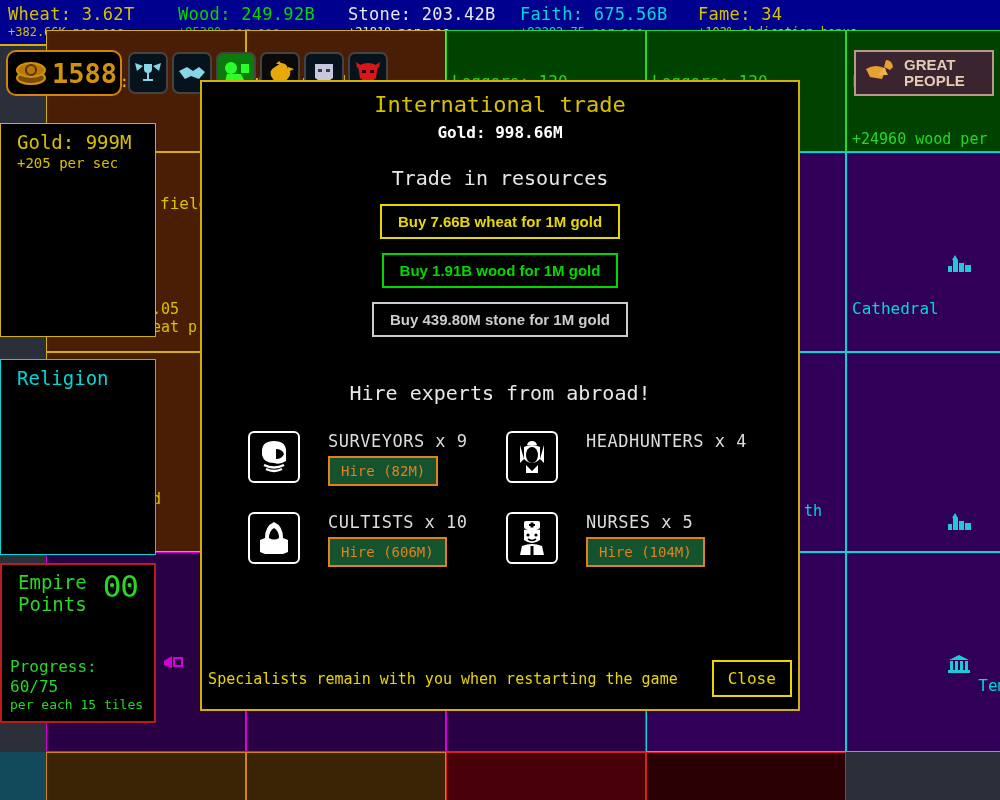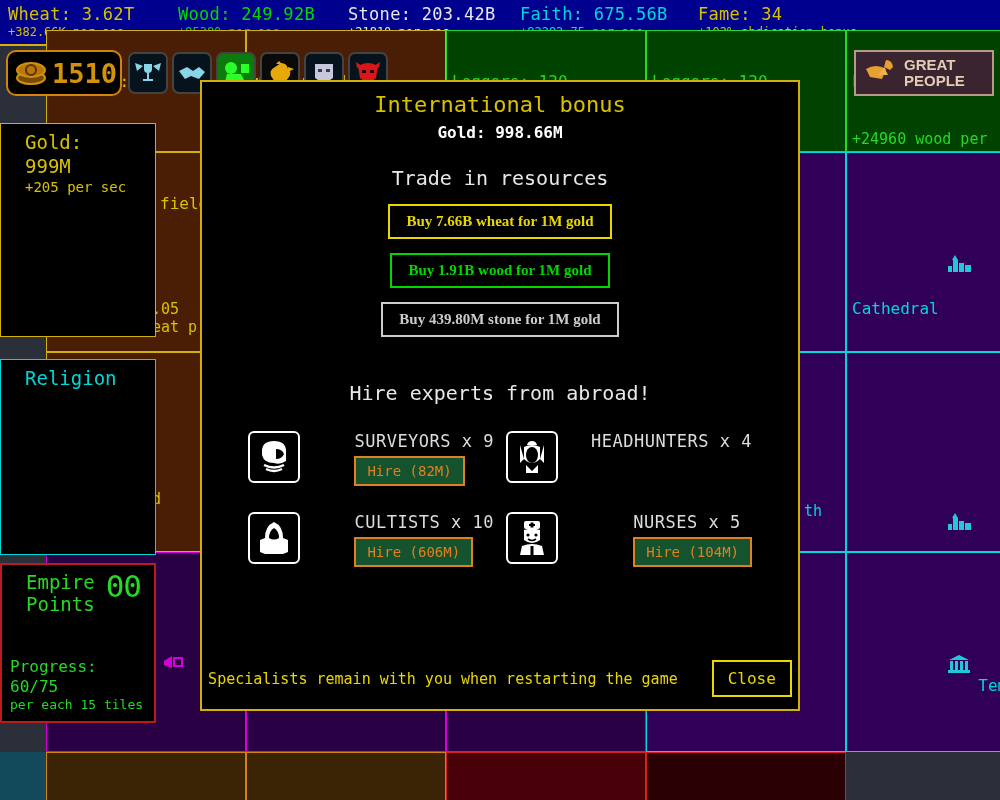--- a/index.html
+++ b/index.html
@@ -43,21 +43,21 @@
   .t-ship   { background: #3a2405; border: 1px solid #d2840a; color: #e8d48a; }
   .t-hero   { background: #4a0008; border: 1px solid #d82020; color: #e05050; }
   .t-battle { background: #2a0004; border: 1px solid #d82020; color: #e05050; }
   .t-blank  { background: #2b2f3a; }
   .t-teal   { background: #124a5c; }
 
   .tileicon { display:inline-block; vertical-align:-3px; margin-right:4px; }
 
   
   .panel {
-    position: absolute; background: #000; padding: 6px 24px;
+    position: absolute; background: #000; padding: 6px 16px;
     font-size: 17px; line-height: 21px;
   }
   .panel .ptitle { font-size: 19px; line-height: 24px; }
   .panel .psub { font-size: 14px; line-height: 18px; }
 
   #gold-panel    { left: 0; top: 123px;  width: 156px; height: 214px;
                    border: 1px solid #d2b00a; color: #d8c100; }
   #religion-panel{ left: 0; top: 359px;  width: 156px; height: 196px;
                    border: 1px solid #00d8d8; color: #00d8d8; }
   #empire-panel  { left: 0; top: 563px;  width: 156px; height: 160px;
@@ -97,29 +97,29 @@
     font-family: "DejaVu Sans Mono", monospace;
   }
   #modal .m-title { text-align: center; color: #d8c100; font-size: 22px; margin-top: 10px; }
   #modal .m-gold  { text-align: center; color: #ffffff; font-size: 16px; margin-top: 6px; font-weight: bold; }
   #modal .m-sec   { text-align: center; color: #e8e8e8; font-size: 20px; margin-top: 24px; }
   #modal .m-sec2  { text-align: center; color: #e8e8e8; font-size: 20px; margin-top: 44px; }
 
   .tradebtn {
     display: block; margin: 14px auto 0; padding: 7px 16px;
     background: #000; font-size: 15px; font-weight: bold;
-    font-family: Liberation Serif, serif; cursor: pointer;
+    font-family: Liberation Sans, sans-serif; cursor: pointer;
   }
   .tb-wheat { border: 2px solid #e8d800; color: #e8d800; }
   .tb-wood  { border: 2px solid #00d800; color: #00d800; }
   .tb-stone { border: 2px solid #cccccc; color: #cccccc; }
 
   .experts { margin-top: 26px; padding: 0 46px;
              display: grid; grid-template-columns: 1fr 1fr; row-gap: 26px; column-gap: 12px; }
-  .expert { display: flex; gap: 28px; justify-content: space-between; }
+  .expert { display: flex; gap: 28px; }
   .exp-icon {
     width: 52px; height: 52px; flex: 0 0 52px; background: #000;
     border: 2px solid #ffffff; border-radius: 6px;
     display: flex; align-items: center; justify-content: center;
   }
   .exp-right { display: flex; flex-direction: column; gap: 5px; }
   .exp-name { color: #dcdcdc; font-size: 17px; line-height: 20px; letter-spacing: .5px; }
   .hirebtn {
     align-self: flex-start; background: #14532d; border: 2px solid #e08020;
     color: #e08020; font-size: 14px; font-family: "DejaVu Sans Mono", monospace;
@@ -286,21 +286,21 @@
   </div>
 
   <div id="coin-badge">
     <span>
       <svg width="34" height="30" viewBox="0 0 34 30">
         <ellipse cx="17" cy="22" rx="14" ry="6" fill="#7a4a08" stroke="#d2930a" stroke-width="2"></ellipse>
         <ellipse cx="17" cy="14" rx="14" ry="7" fill="#b8760d" stroke="#d2930a" stroke-width="2"></ellipse>
         <circle cx="17" cy="14" r="5" fill="none" stroke="#5a3505" stroke-width="2"></circle>
       </svg>
     </span>
-    <span class="cnum">1510</span>
+    <span class="cnum">1588</span>
   </div>
 
   <div class="hicon" style="left:128px;">
     <svg width="30" height="28" viewBox="0 0 30 28">
       <path d="M11 5 h8 v5 a4 4 0 0 1 -8 0 Z" fill="#8ad4e8"></path>
       <rect x="14" y="14" width="2" height="6" fill="#8ad4e8"></rect>
       <rect x="10" y="20" width="10" height="2" fill="#8ad4e8"></rect>
       <path d="M10 7 L2 4 L4 12 Z" fill="#8ad4e8"></path>
       <path d="M20 7 L28 4 L26 12 Z" fill="#8ad4e8"></path>
     </svg>
@@ -372,21 +372,21 @@
       </div>
       <div class="ep-num">00</div>
     </div>
     <div class="ep-prog">
       <div class="pr1">Progress: 60/75</div>
       <div class="pr2">per each 15 tiles</div>
     </div>
   </div>
 
   <div id="modal">
-    <div class="m-title">International bonus</div>
+    <div class="m-title">International trade</div>
     <div class="m-gold">Gold: 998.66M</div>
 
     <div class="m-sec">Trade in resources</div>
 
     <button class="tradebtn tb-wheat">Buy 7.66B wheat for 1M gold</button>
     <button class="tradebtn tb-wood">Buy 1.91B wood for 1M gold</button>
     <button class="tradebtn tb-stone">Buy 439.80M stone for 1M gold</button>
 
     <div class="m-sec2">Hire experts from abroad!</div>
 

